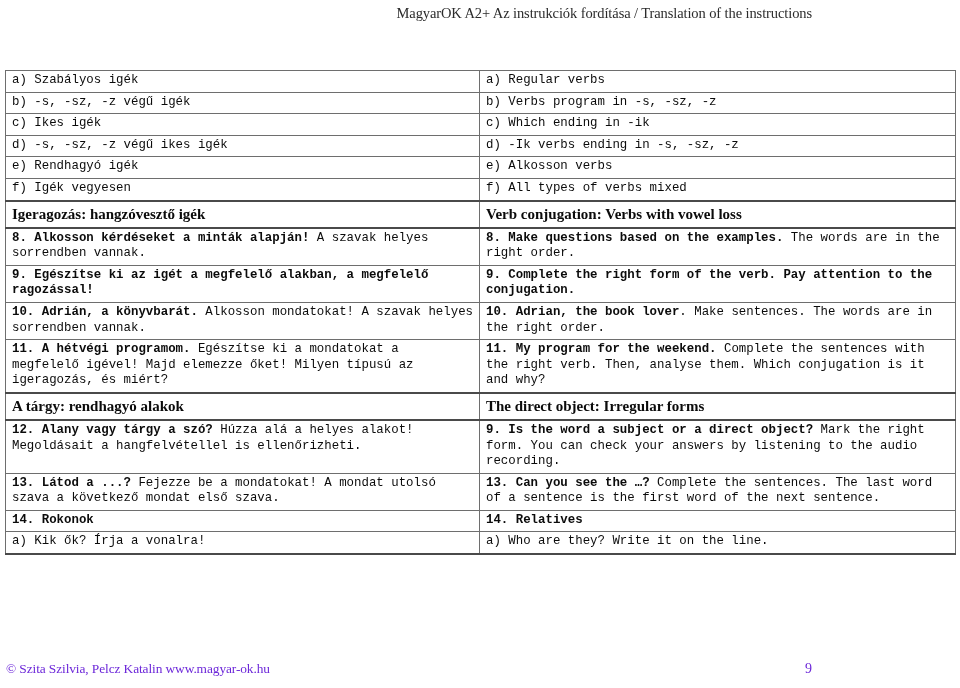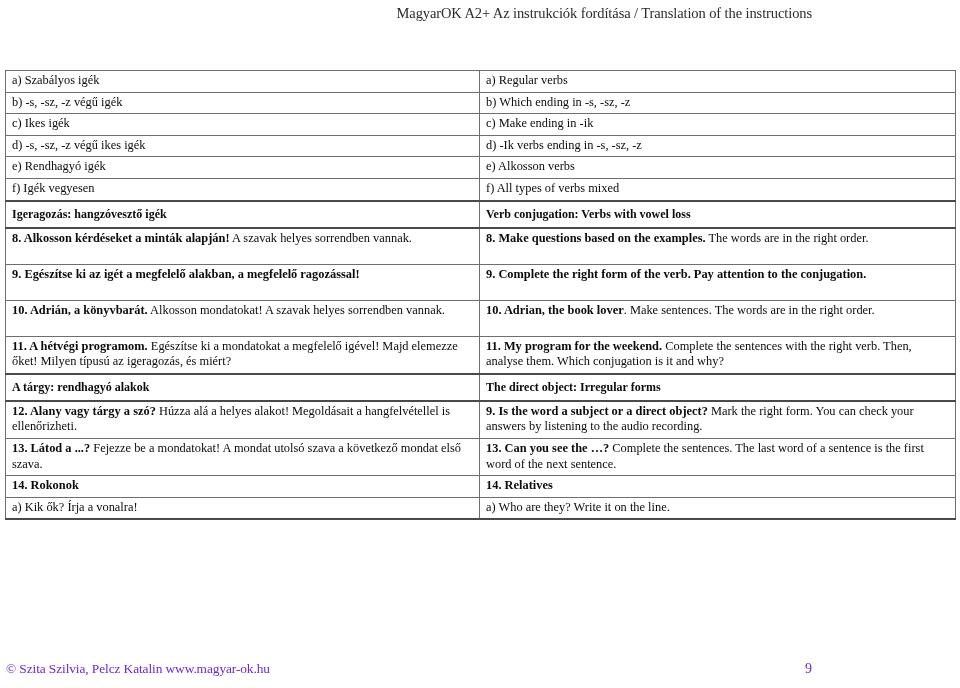--- a/index.html
+++ b/index.html
@@ -53,34 +53,36 @@
   .trans-table td {
     border: 1px solid #6e6e6e;
     padding: 2px 6px 3px 6px;
     vertical-align: top;
     color: #0b0b0b;
   }
   .trans-table tr.sect td {
     border-top: 2px solid #4a4a4a;
     border-bottom: 2px solid #4a4a4a;
     font-weight: bold;
-    font-size: 12px;
+    font-size: 15px;
     line-height: 18px;
     padding-top: 3px;
     padding-bottom: 4px;
   }
   .trans-table tr.last td {
     border-bottom: 2px solid #4a4a4a;
     margin-left: 20px;
   }
   .trans-table tr.h2 td {
     height: 30px;
+    font-family: Liberation Mono, monospace;
   }
   .trans-table tr.h1 td {
     height: 15px;
+    font-family: Liberation Mono, monospace;
   }
   .lead { font-weight: bold; }
   .cell-text { display: block; }
 
   
   .doc-footer {
     position: absolute;
     left: 6px;
     right: 14px;
     top: 660px;
@@ -117,30 +119,30 @@
         <td>
             <span class="cell-text">a) Regular verbs</span>
           </td>
       </tr>
 
       <tr class="h1">
         <td>
             <span class="cell-text">b) -s, -sz, -z végű igék</span>
           </td>
         <td>
-            <span class="cell-text">b) Which ending in -s, -sz, -z</span>
+            <span class="cell-text">b) Verbs program in -s, -sz, -z</span>
           </td>
       </tr>
 
       <tr class="h1">
         <td>
             <span class="cell-text">c) Ikes igék</span>
           </td>
         <td>
-            <span class="cell-text">c) Make ending in -ik</span>
+            <span class="cell-text">c) Which ending in -ik</span>
           </td>
       </tr>
 
       <tr class="h1">
         <td>
             <span class="cell-text">d) -s, -sz, -z végű ikes igék</span>
           </td>
         <td>
             <span class="cell-text">d) -Ik verbs ending in -s, -sz, -z</span>
           </td>

